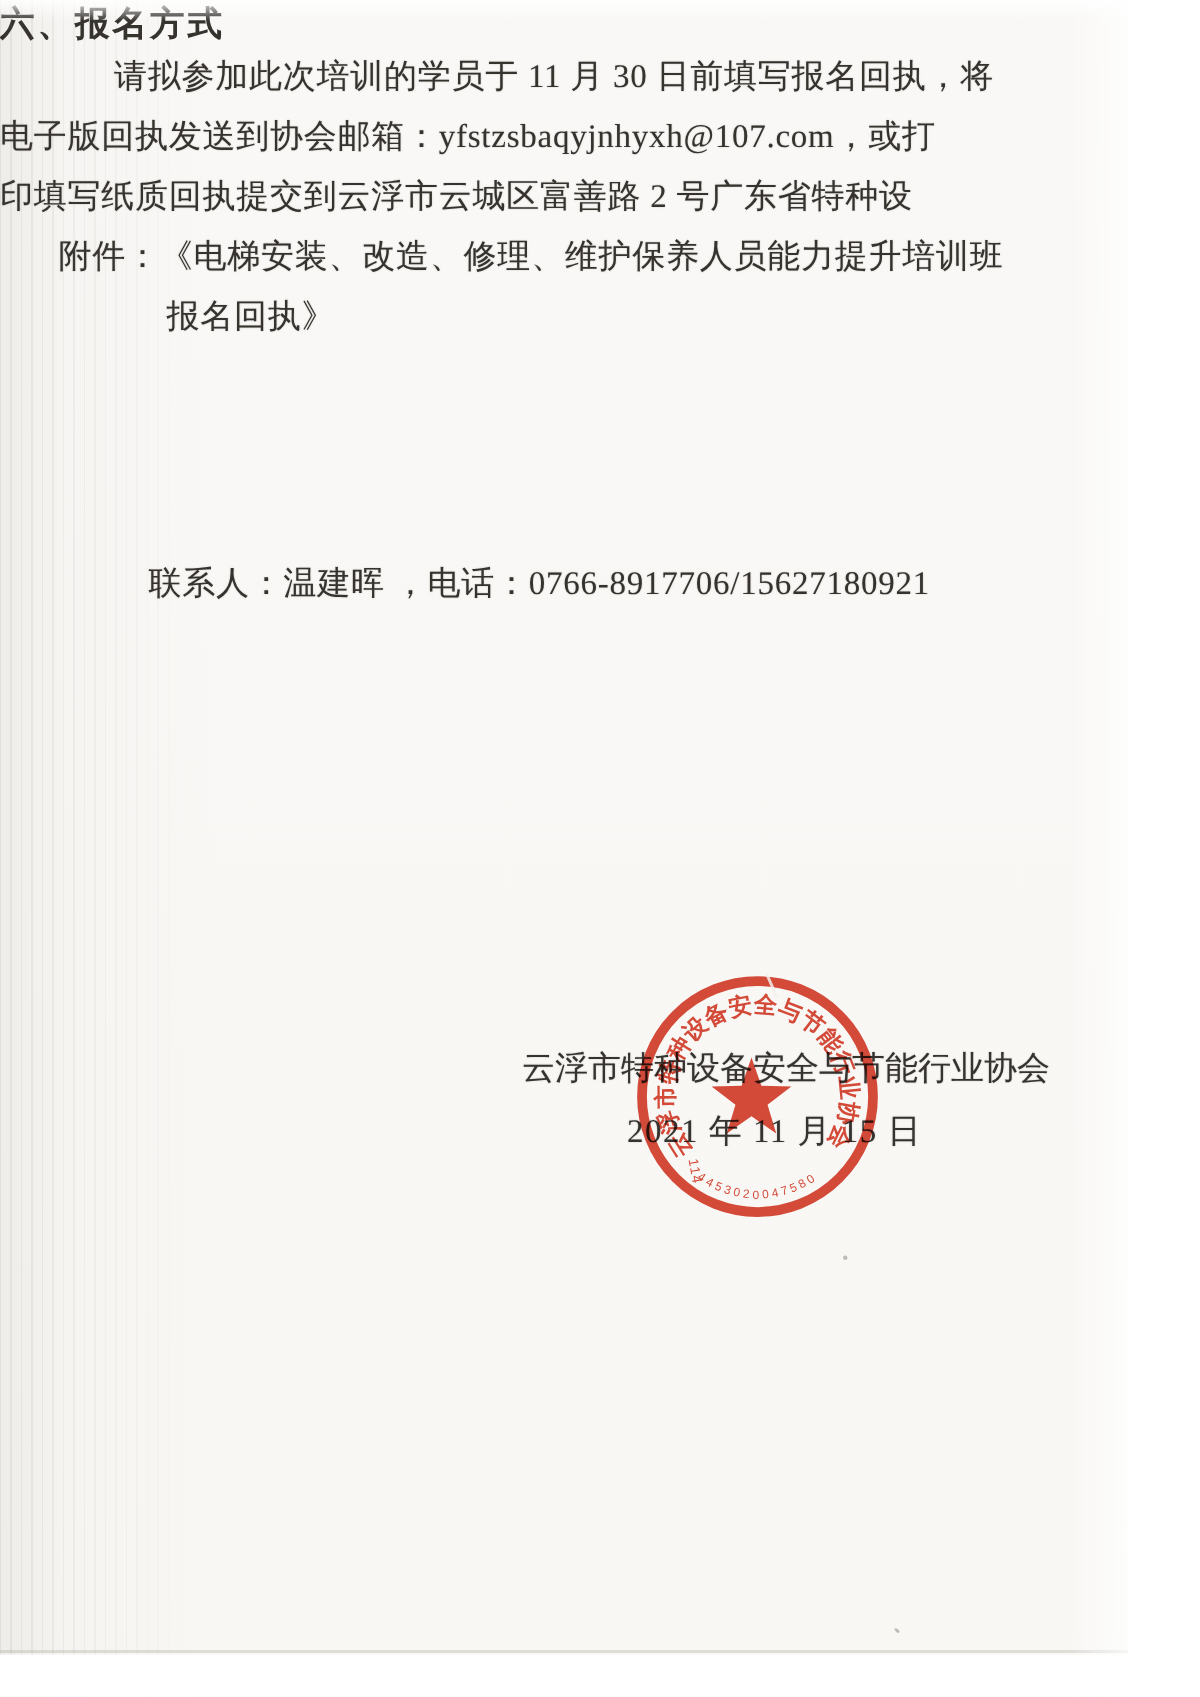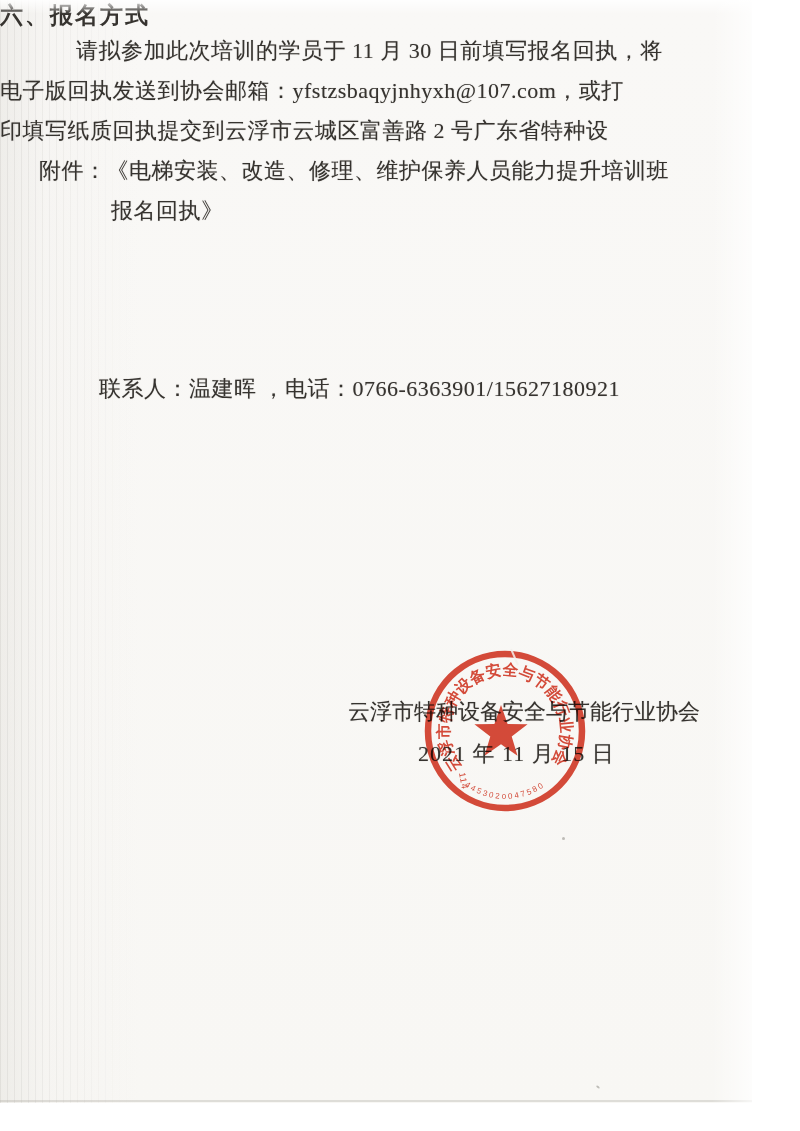--- a/index.html
+++ b/index.html
@@ -115,21 +115,21 @@
   <div class="top-edge"></div>
 
   <h2 class="heading">六、报名方式</h2>
 
   <div class="paragraph">
     <div class="txt para-line indent" style="position:static">请拟参加此次培训的学员于 11 月 30 日前填写报名回执，将</div>
     <div class="txt para-line" style="position:static">电子版回执发送到协会邮箱：yfstzsbaqyjnhyxh@107.com，或打</div>
     <div class="txt para-line" style="position:static">印填写纸质回执提交到云浮市云城区富善路 2 号广东省特种设</div>
   </div>
 
-  <div class="txt contact">联系人：温建晖 ，电话：0766-6363901/15627180921</div>
+  <div class="txt contact">联系人：温建晖 ，电话：0766-8917706/15627180921</div>
 
   <div class="attachment">
     <div class="txt" style="position:static">附件：《电梯安装、改造、修理、维护保养人员能力提升培训班</div>
     <div class="txt att-line-2" style="position:static">报名回执》</div>
   </div>
 
   <div class="txt org">云浮市特种设备安全与节能行业协会</div>
 
   <div class="txt date">2021 年 11 月 15 日</div>
 

